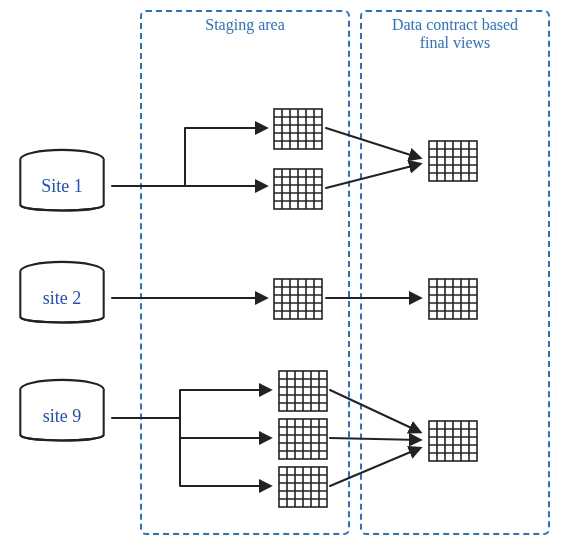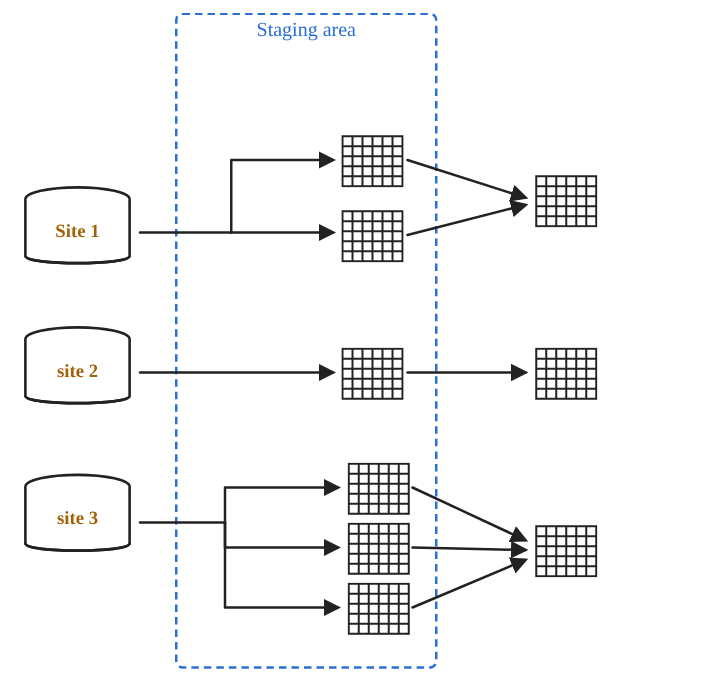--- a/index.html
+++ b/index.html
@@ -39,24 +39,23 @@
     position: absolute;
     width: 96px;
     height: 72px;
   }
   .cylinder svg { width: 100%; height: 100%; display:block; }
   .cylinder .label {
     position: absolute;
     top: 50%;
     left: 50%;
     transform: translate(-50%, -40%);
-    font-size: 15px;
+    font-size: 18px;
     font-family: "Comic Sans MS", "Segoe Script", cursive;
-    color: #a16207;
-    font-weight: bold;
+    color: #1d4ed8;
   }
   .grid {
     position: absolute;
     width: 50px;
     height: 42px;
   }
   .grid svg { width:100%; height:100%; display:block; }
   svg.arrows {
     position: absolute;
     left: 0; top: 0;
@@ -64,20 +63,24 @@
     pointer-events: none;
   }
 </style>
 </head>
 <body>
 
 <div class="stage">
 
   <div class="zone" style="left:140px; top:10px; width:210px; height:525px;">
     <div class="zone-title">Staging area</div>
+  </div>
+  <div class="zone" style="left:360px; top:10px; width:190px; height:525px;">
+    <div class="zone-title" style="white-space:pre-line;">Data contract based
+final views</div>
   </div>
 
   <div class="cylinder" style="left:14px; top:148px;">
     <svg viewBox="0 0 100 76">
       <ellipse cx="50" cy="12" rx="44" ry="10" fill="#fff" stroke="#222" stroke-width="2.2"></ellipse>
       <path d="M6 12 V60 C6 68 94 68 94 60 V12" fill="#fff" stroke="#222" stroke-width="2.2"></path>
       <path d="M6 60 C6 68 94 68 94 60" fill="none" stroke="#222" stroke-width="2.2"></path>
     </svg>
     <span class="label">Site 1</span>
   </div>
@@ -90,21 +93,21 @@
     </svg>
     <span class="label">site 2</span>
   </div>
 
   <div class="cylinder" style="left:14px; top:378px;">
     <svg viewBox="0 0 100 76">
       <ellipse cx="50" cy="12" rx="44" ry="10" fill="#fff" stroke="#222" stroke-width="2.2"></ellipse>
       <path d="M6 12 V60 C6 68 94 68 94 60 V12" fill="#fff" stroke="#222" stroke-width="2.2"></path>
       <path d="M6 60 C6 68 94 68 94 60" fill="none" stroke="#222" stroke-width="2.2"></path>
     </svg>
-    <span class="label">site 3</span>
+    <span class="label">site 9</span>
   </div>
 
   <div class="grid" style="left:273px; top:108px;">
       <svg viewBox="0 0 50 42" style="display: block;">
   <g stroke="#222" stroke-width="1.6" fill="#fff">
     <rect x="1" y="1" width="48" height="40"></rect>
     <line x1="1" y1="9" x2="49" y2="9"></line>
     <line x1="1" y1="17" x2="49" y2="17"></line>
     <line x1="1" y1="25" x2="49" y2="25"></line>
     <line x1="1" y1="33" x2="49" y2="33"></line>

